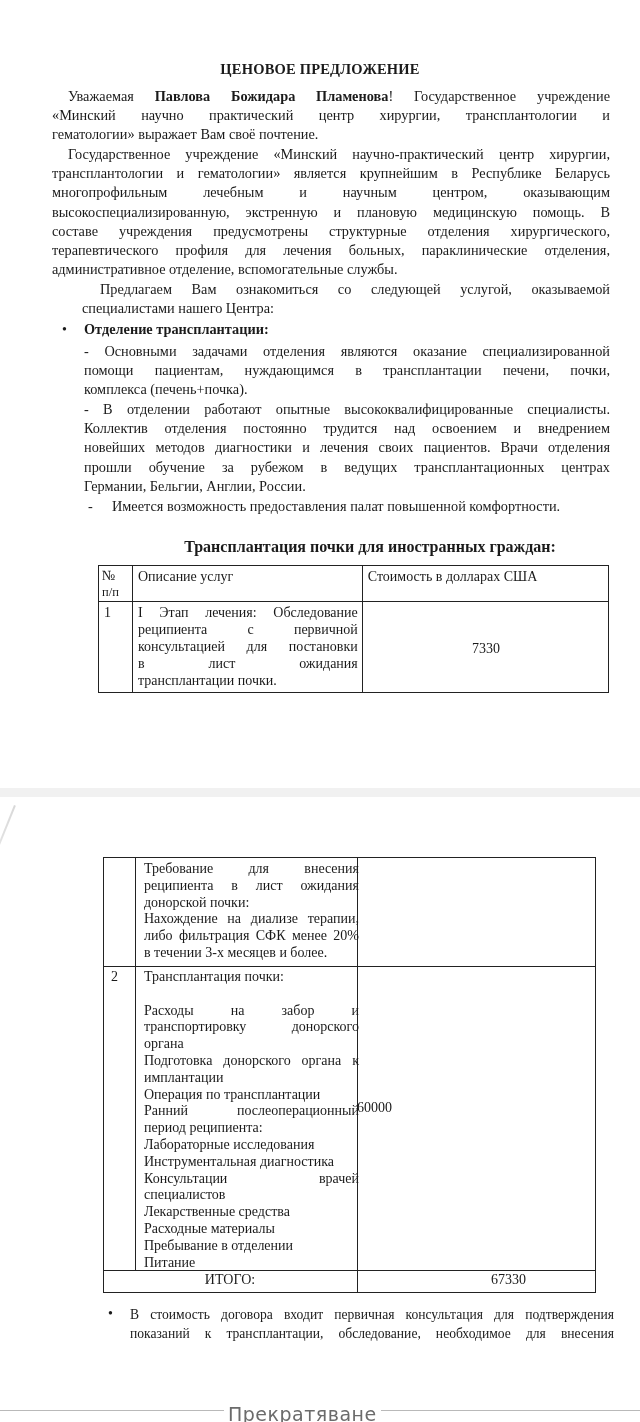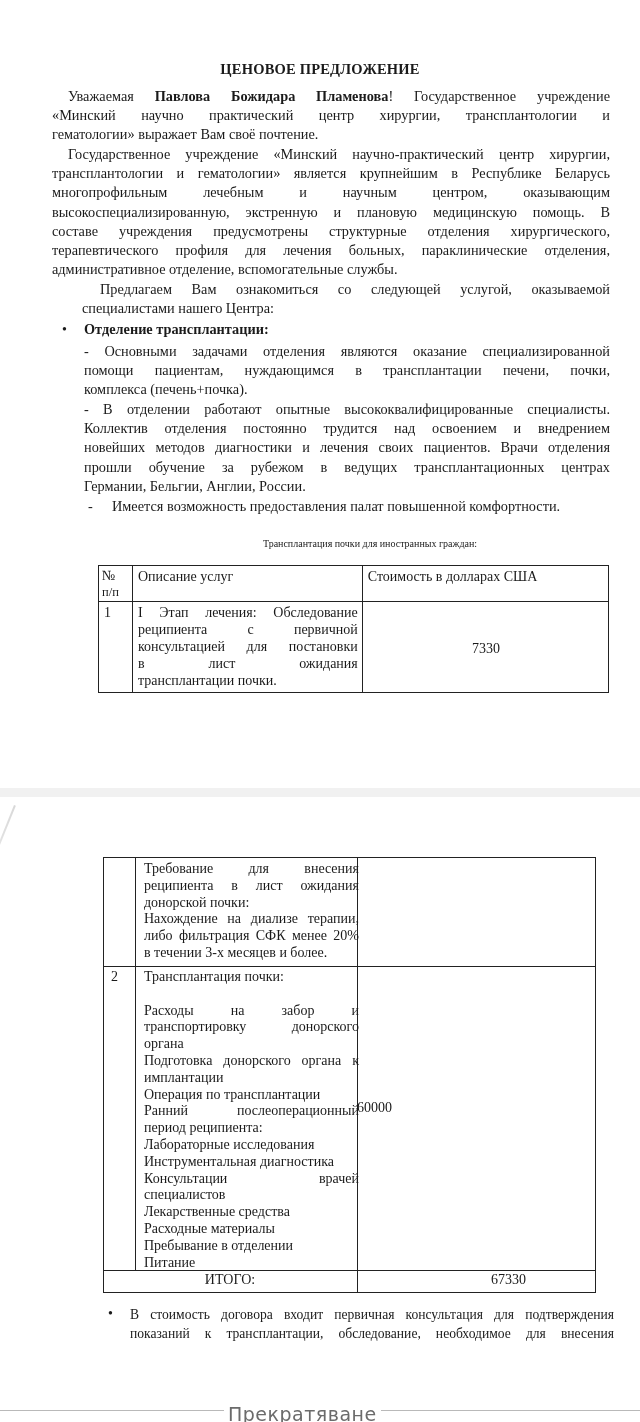--- a/index.html
+++ b/index.html
@@ -52,22 +52,22 @@
     position: absolute;
     font-size: 14px;
   }
   .section-head {
     position: absolute;
     font-size: 14.3px;
     font-weight: bold;
   }
   .table-caption {
     position: absolute;
-    font-weight: normal;
-    font-size: 10px;
+    font-weight: bold;
+    font-size: 16px;
     text-align: center;
   }
 
   
   .tbl {
     position: absolute;
     border-collapse: collapse;
     font-size: 14px;
     line-height: 17px;
   }

